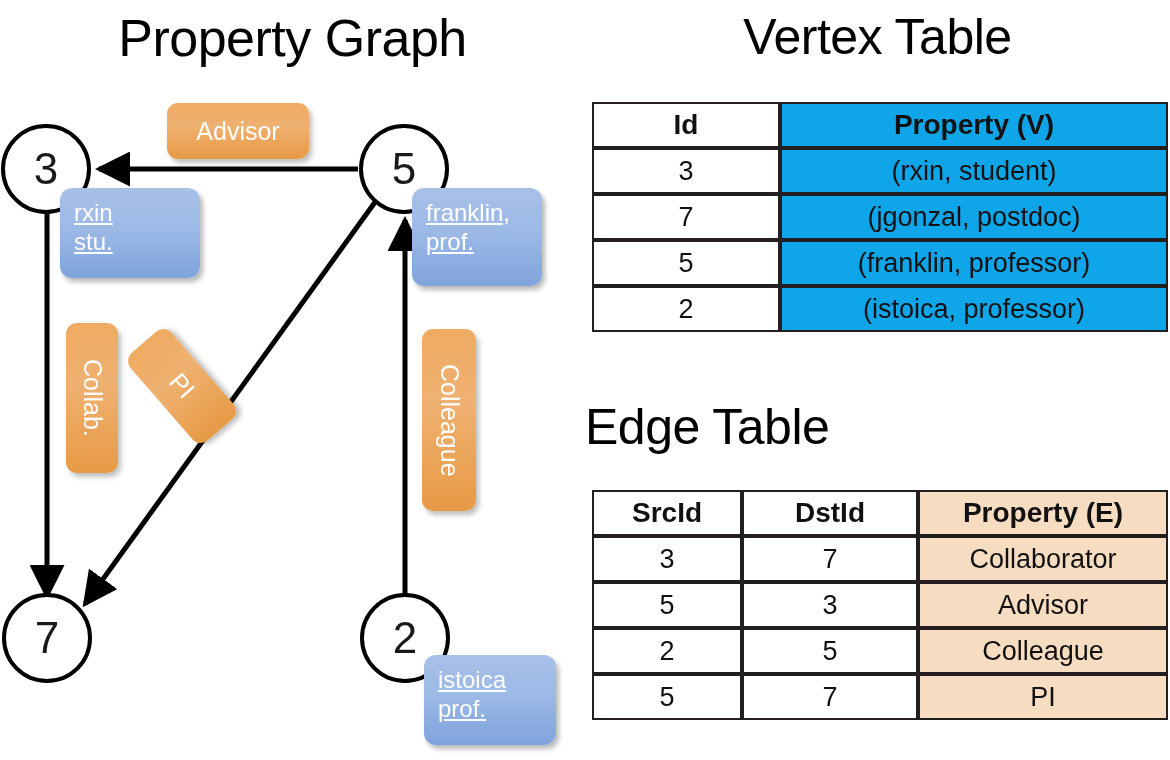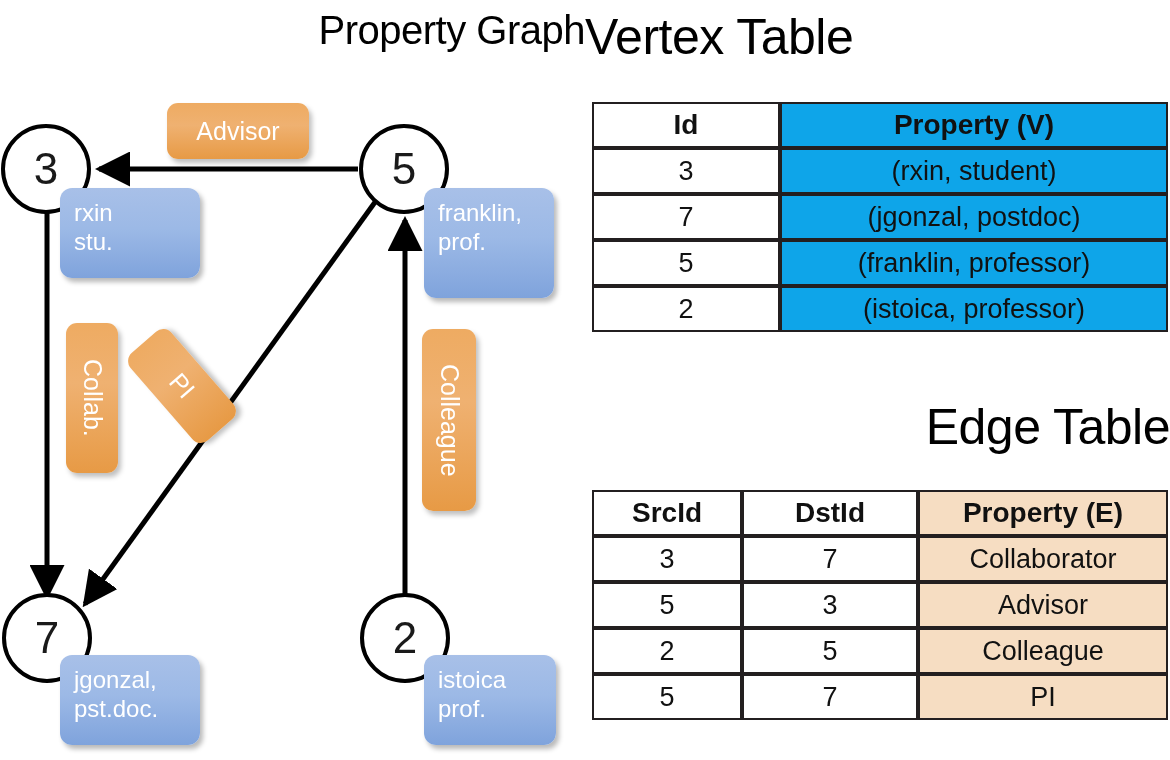--- a/index.html
+++ b/index.html
@@ -21,31 +21,31 @@
   .big-title {
     position: absolute;
     font-family: "Liberation Sans", sans-serif;
     font-weight: 300;
     color: #000000;
     white-space: nowrap;
     letter-spacing: -0.5px;
   }
   #title-property-graph {
     left: 0; top: 8px; width: 585px;
-    text-align: right;
-    font-size: 40px;
+    text-align: center;
+    font-size: 52px;
   }
   #title-vertex-table {
     left: 585px; top: 8px; width: 585px;
-    text-align: left;
+    text-align: center;
     font-size: 50px;
   }
   #title-edge-table {
     left: 585px; top: 398px; width: 585px;
-    text-align: right;
+    text-align: left;
     font-size: 50px;
   }
 
   
   #graph-area {
     left: 0; top: 80px;
     width: 585px; height: 680px;
   }
   #graph-svg { position: absolute; left: 0; top: 0; }
 
@@ -73,20 +73,21 @@
     background: linear-gradient(to bottom, #a8c0e8 0%, #9cb9e6 45%, #7fa3dc 100%);
     box-shadow: 3px 4px 5px rgba(0,0,0,0.28);
     color: #ffffff;
     font-size: 24px;
     font-family: "Liberation Sans", sans-serif;
     font-weight: 300;
     line-height: 1.22;
     padding: 10px 14px;
     box-sizing: border-box;
     z-index: 7;
+    text-decoration: underline;
   }
 
   
   .edge-label {
     position: absolute;
     border-radius: 11px;
     background: linear-gradient(to bottom, #eeab62 0%, #efb171 40%, #e79a45 100%);
     box-shadow: 3px 4px 5px rgba(0,0,0,0.25);
     color: #ffffff;
     font-family: "Liberation Sans", sans-serif;
@@ -177,29 +178,25 @@
   </div>
   <div class="vertex-node" style="left:360px; top:513px;">
     <span>2</span>
   </div>
 
   <div class="prop-box" style="left:60px; top:108px; width:140px; height:90px;">
     <div>rxin</div>
     <div>stu.</div>
   </div>
 
-  <div class="prop-box" style="left:424px; top:108px; width:130px; height:110px;">
+  <div class="prop-box" style="left:412px; top:108px; width:130px; height:98px;">
     <div>franklin,</div>
     <div>prof.</div>
   </div>
 
-  <div class="prop-box" style="left:60px; top:575px; width:140px; height:90px;">
-    <div>jgonzal,</div>
-    <div>pst.doc.</div>
-  </div>
 
   <div class="prop-box" style="left:424px; top:575px; width:132px; height:90px;">
     <div>istoica</div>
     <div>prof.</div>
   </div>
 
   <div class="edge-label" style="left:167px; top:23px; width:142px; height:56px;">
     <span>Advisor</span>
   </div>
 

